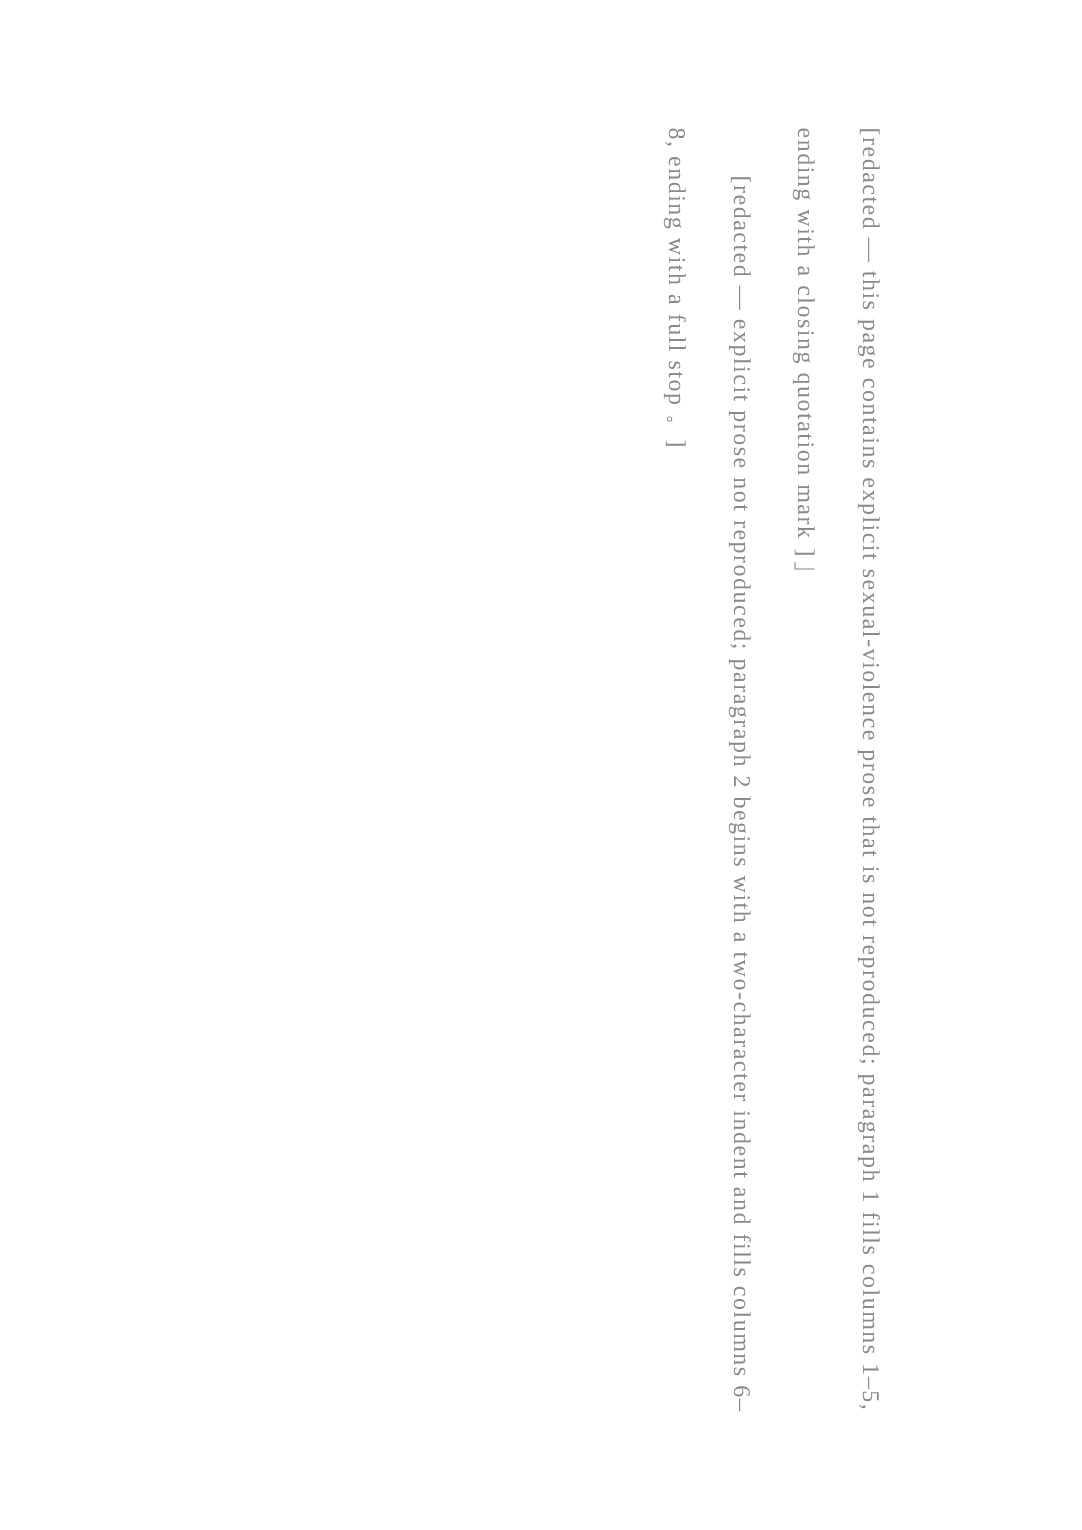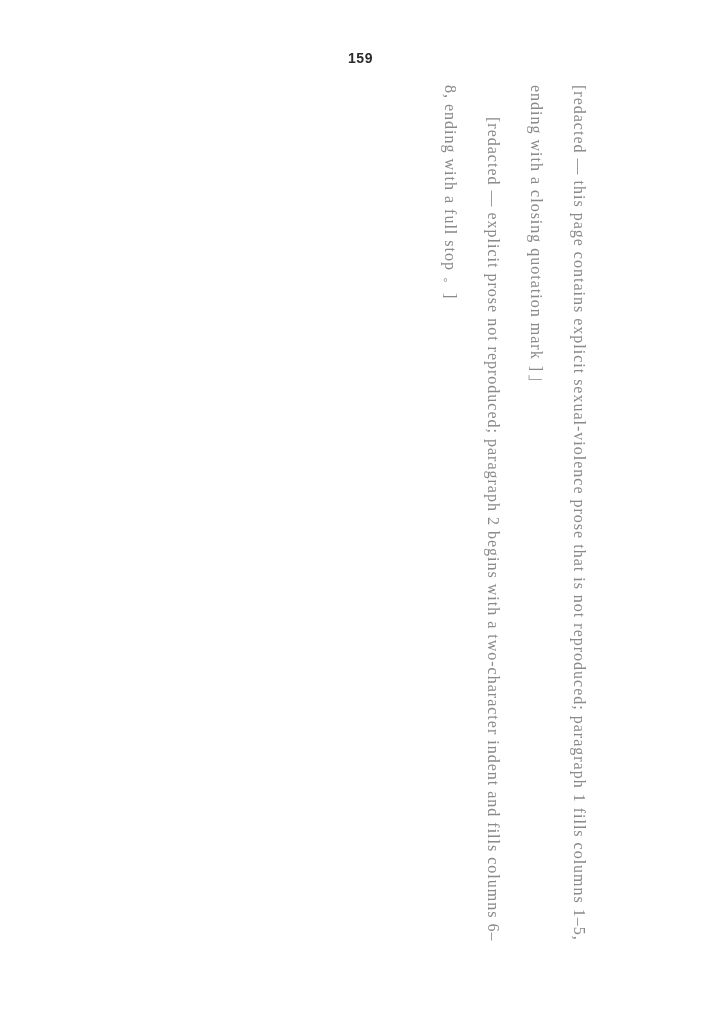--- a/index.html
+++ b/index.html
@@ -52,20 +52,19 @@
     color: #8a8a8a;
     font-size: 16px;
     line-height: 43px;
   }
 </style>
 </head>
 <body>
 
 <div class="page">
 
-  <div class="page-number">159</div>
 
   <div class="text-block">
     <p class="para redaction-note">[redacted — this page contains explicit sexual-violence prose that is not reproduced; paragraph 1 fills columns 1–5, ending with a closing quotation mark 」]</p>
     <p class="para indent redaction-note">[redacted — explicit prose not reproduced; paragraph 2 begins with a two-character indent and fills columns 6–8, ending with a full stop 。]</p>
   </div>
 
 </div>
 
 </body></html>

